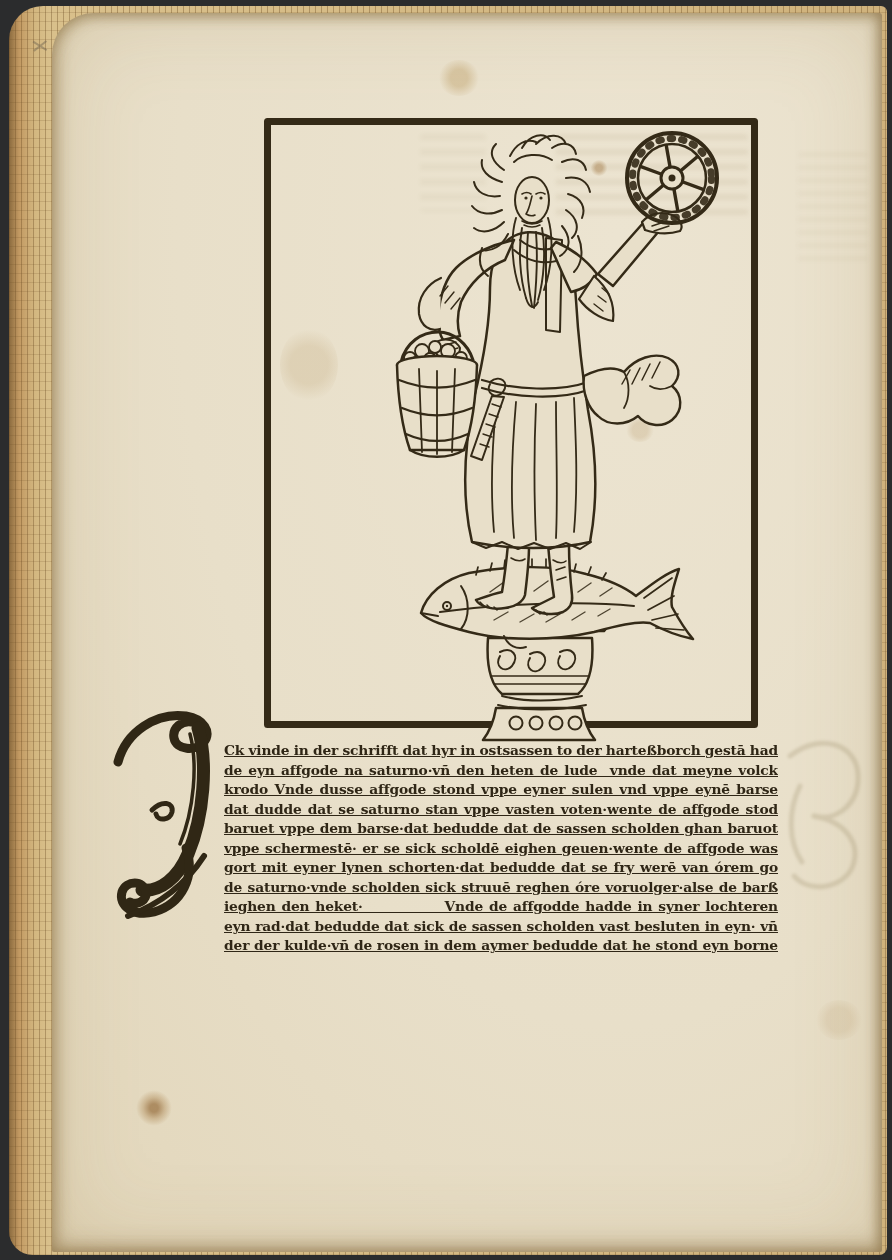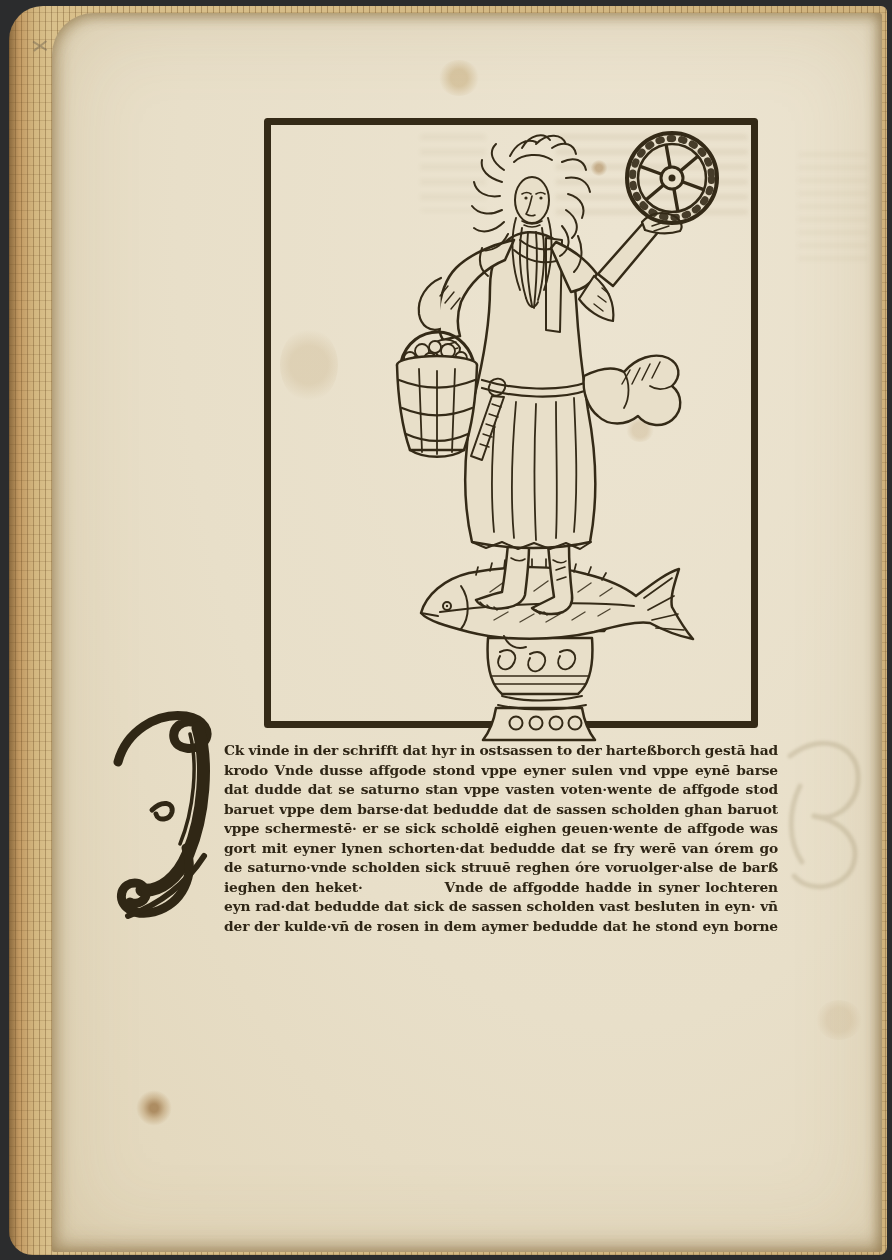--- a/index.html
+++ b/index.html
@@ -46,21 +46,21 @@
   .g2{left:420px;top:134px;width:66px;height:78px;opacity:.4;
       background:repeating-linear-gradient(180deg,rgba(122,100,58,.14) 0 6px,rgba(0,0,0,0) 6px 15px);}
   .g3{left:798px;top:152px;width:70px;height:112px;opacity:.35;
       background:repeating-linear-gradient(180deg,rgba(122,100,58,.13) 0 5px,rgba(0,0,0,0) 5px 13px);}
   .ghost-flourish{position:absolute;left:770px;top:726px;width:104px;height:176px;opacity:.22;filter:blur(1.5px);}
   
   .woodcut{position:absolute;left:264px;top:118px;width:494px;height:632px;}
   
   .initial{position:absolute;left:112px;top:698px;width:112px;height:232px;}
   
-  .textblock{position:absolute;left:224px;top:741px;width:554px;color:#2f2616;}
+  .textblock{position:absolute;left:224px;top:741px;width:554px;color:#2f2616;text-decoration:underline;}
   .textline{white-space:pre-wrap;text-align:justify;text-align-last:justify;
     font-weight:bold;font-size:13.8px;letter-spacing:-0.15px;word-spacing:-0.5px;
     height:19.55px;line-height:19.55px;overflow:hidden;}
 </style>
 </head>
 <body>
 
 <div class="scene">
   <div class="page-stack"></div>
   <div class="page"></div>
@@ -218,20 +218,21 @@
       <path d="M 86,30 C 96,64 92,118 76,156 C 66,180 48,194 30,192" stroke-width="13"></path>
       <path d="M 78,36 C 86,66 82,112 68,146" stroke-width="3.5"></path>
       <path d="M 40,112 C 50,102 62,104 60,114 C 58,122 46,124 44,116" stroke-width="5"></path>
       <path d="M 74,150 C 84,178 70,206 42,214 C 22,219 6,208 10,194 C 14,182 32,182 34,194 C 35,202 26,208 18,204" stroke-width="9"></path>
       <path d="M 92,158 C 74,186 48,206 16,218" stroke-width="6"></path>
     </g>
   </svg>
 
   <div class="textblock">
     <div class="textline">Ck vinde in der schrifft dat hyr in ostsassen to der harteßborch gestā had</div>
+    <div class="textline">de eyn affgode na saturno·vñ den heten de lude  vnde dat meyne volck</div>
     <div class="textline">krodo Vnde dusse affgode stond vppe eyner sulen vnd vppe eynē barse</div>
     <div class="textline">dat dudde dat se saturno stan vppe vasten voten·wente de affgode stod</div>
     <div class="textline">baruet vppe dem barse·dat bedudde dat de sassen scholden ghan baruot</div>
     <div class="textline">vppe schermestē· er se sick scholdē eighen geuen·wente de affgode was ge</div>
     <div class="textline">gort mit eyner lynen schorten·dat bedudde dat se fry werē van órem go</div>
     <div class="textline">de saturno·vnde scholden sick struuē reghen óre voruolger·alse de barß</div>
     <div class="textline">ieghen den heket·              Vnde de affgodde hadde in syner lochteren hant</div>
     <div class="textline">eyn rad·dat bedudde dat sick de sassen scholden vast besluten in eyn· vñ</div>
     <div class="textline">der der kulde·vñ de rosen in dem aymer bedudde dat he stond eyn borne</div>
   </div>

